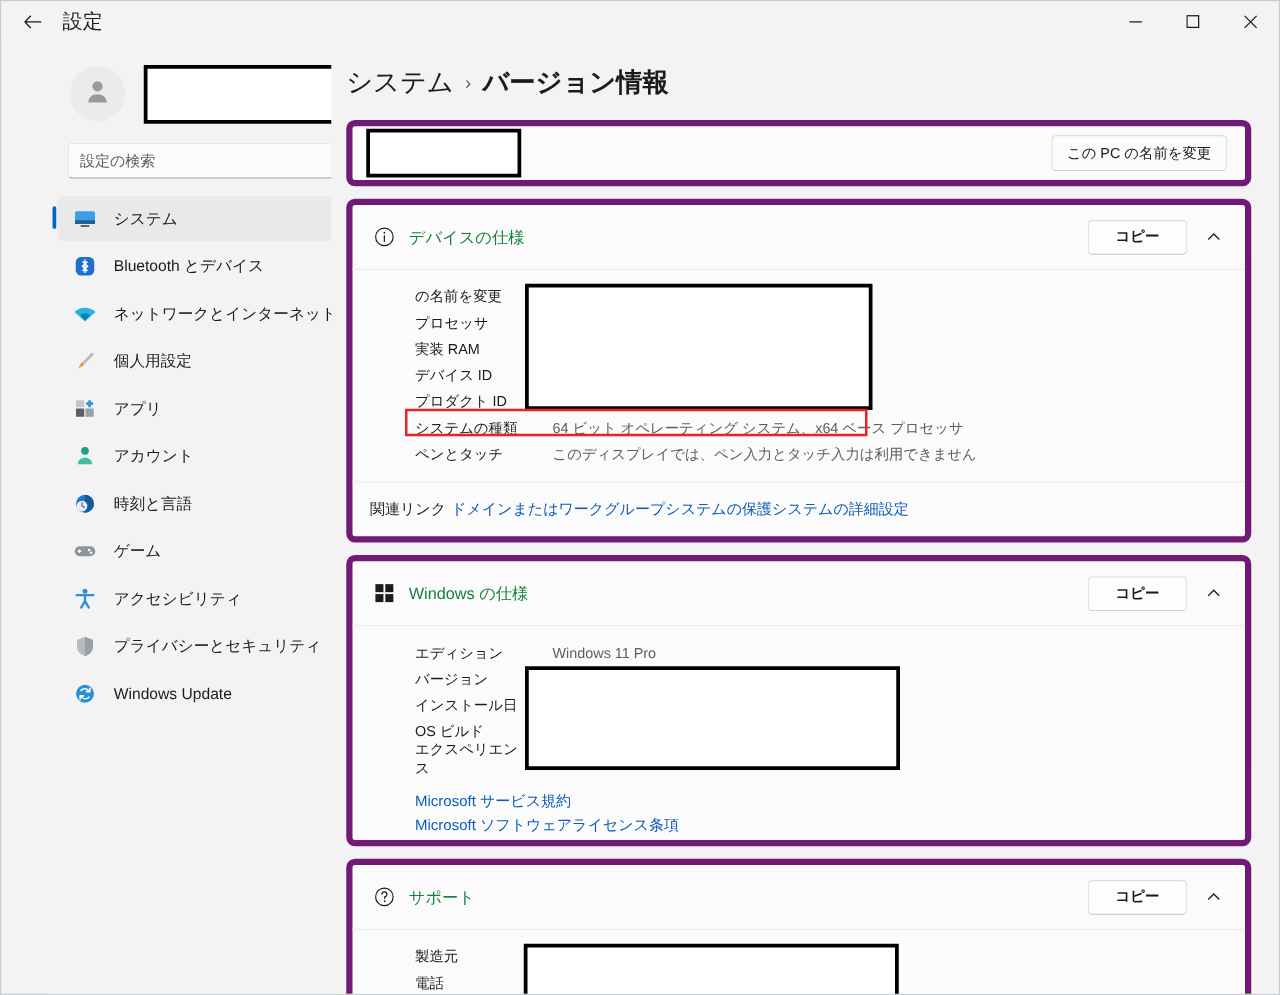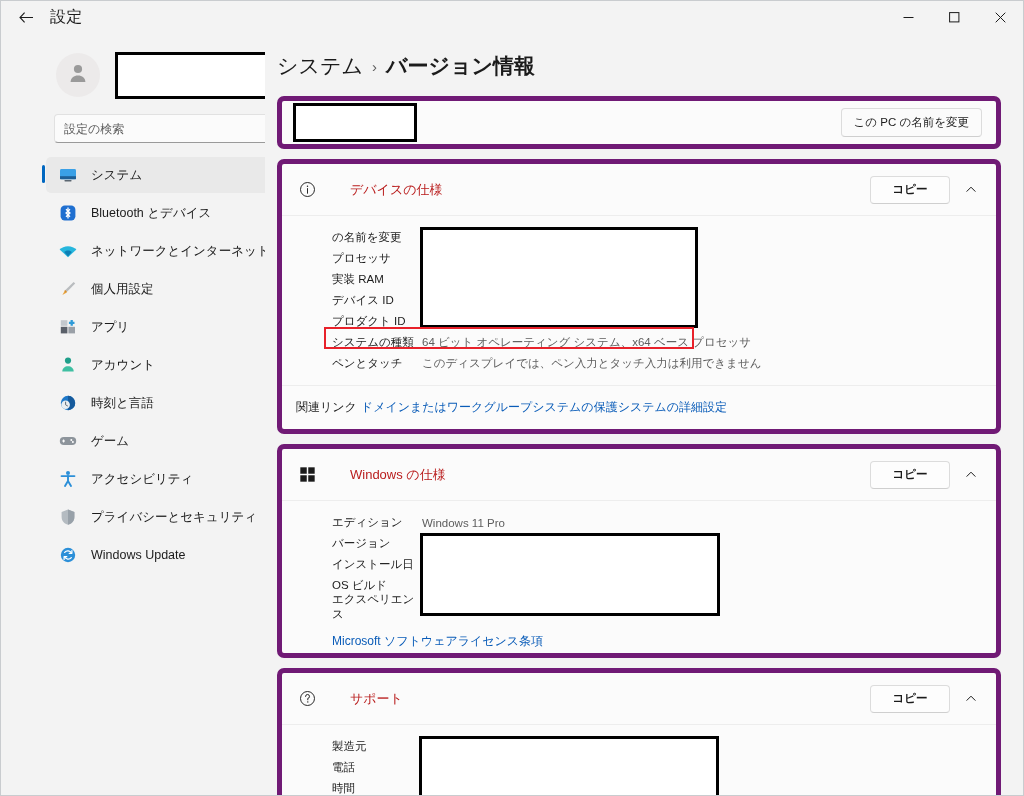--- a/index.html
+++ b/index.html
@@ -198,23 +198,23 @@
     padding: 0 10px 0 14px;
     border-bottom: 1px solid #ededed;
   }
   .sec-icon {
     width: 22px; height: 22px;
     display: flex; align-items: center; justify-content: center;
     color: #1b1b1b;
     flex: 0 0 22px;
   }
   .sec-title {
-    margin-left: 32px;
+    margin-left: 9px;
     font-size: 13px;
-    color: #b91c1c;
+    color: #15803d;
   }
   .copy-btn {
     margin-left: auto;
     width: 80px; height: 28px;
     background: #fdfdfd;
     border: 1px solid #dcdcdc;
     border-bottom-color: #cfcfcf;
     border-radius: 4px;
     font-family: inherit;
     font-size: 11.5px;
@@ -239,20 +239,21 @@
   }
   .spec-label {
     width: 90px;
     flex: 0 0 90px;
     font-size: 11.5px;
     color: #1b1b1b;
   }
   .spec-value {
     font-size: 11.5px;
     color: #5d5d5d;
+    margin-left: 20px;
   }
   .body-redact {
     position: absolute;
     z-index: 3;
   }
   .redact-devspec { left: 138px; top: 11px; width: 278px; height: 101px; }
   .redact-winspec { left: 138px; top: 32px; width: 300px; height: 83px; }
   .redact-support { left: 137px; top: 11px; width: 300px; height: 80px; }
 
   .hl-box {
@@ -587,20 +588,21 @@
         </div>
         <div class="spec-row">
           <span class="spec-label">エクスペリエンス</span>
           <span class="spec-value"></span>
         </div>
 
         <div class="redact body-redact redact-winspec"></div>
       </div>
 
       <div class="link-stack">
+        <a class="link" href="#">Microsoft サービス規約</a>
         <a class="link" href="#">Microsoft ソフトウェアライセンス条項</a>
       </div>
     </div>
 
     <div class="card section">
       <div class="sec-head">
         <span class="sec-icon">
           <svg width="17" height="17" viewBox="0 0 18 18" fill="none" stroke="currentColor" stroke-width="1">
             <circle cx="9" cy="9" r="7.4"></circle>
             <path d="M6.9 6.8a2.1 2.1 0 1 1 2.4 2.1v1.5" stroke-linecap="round"></path>

